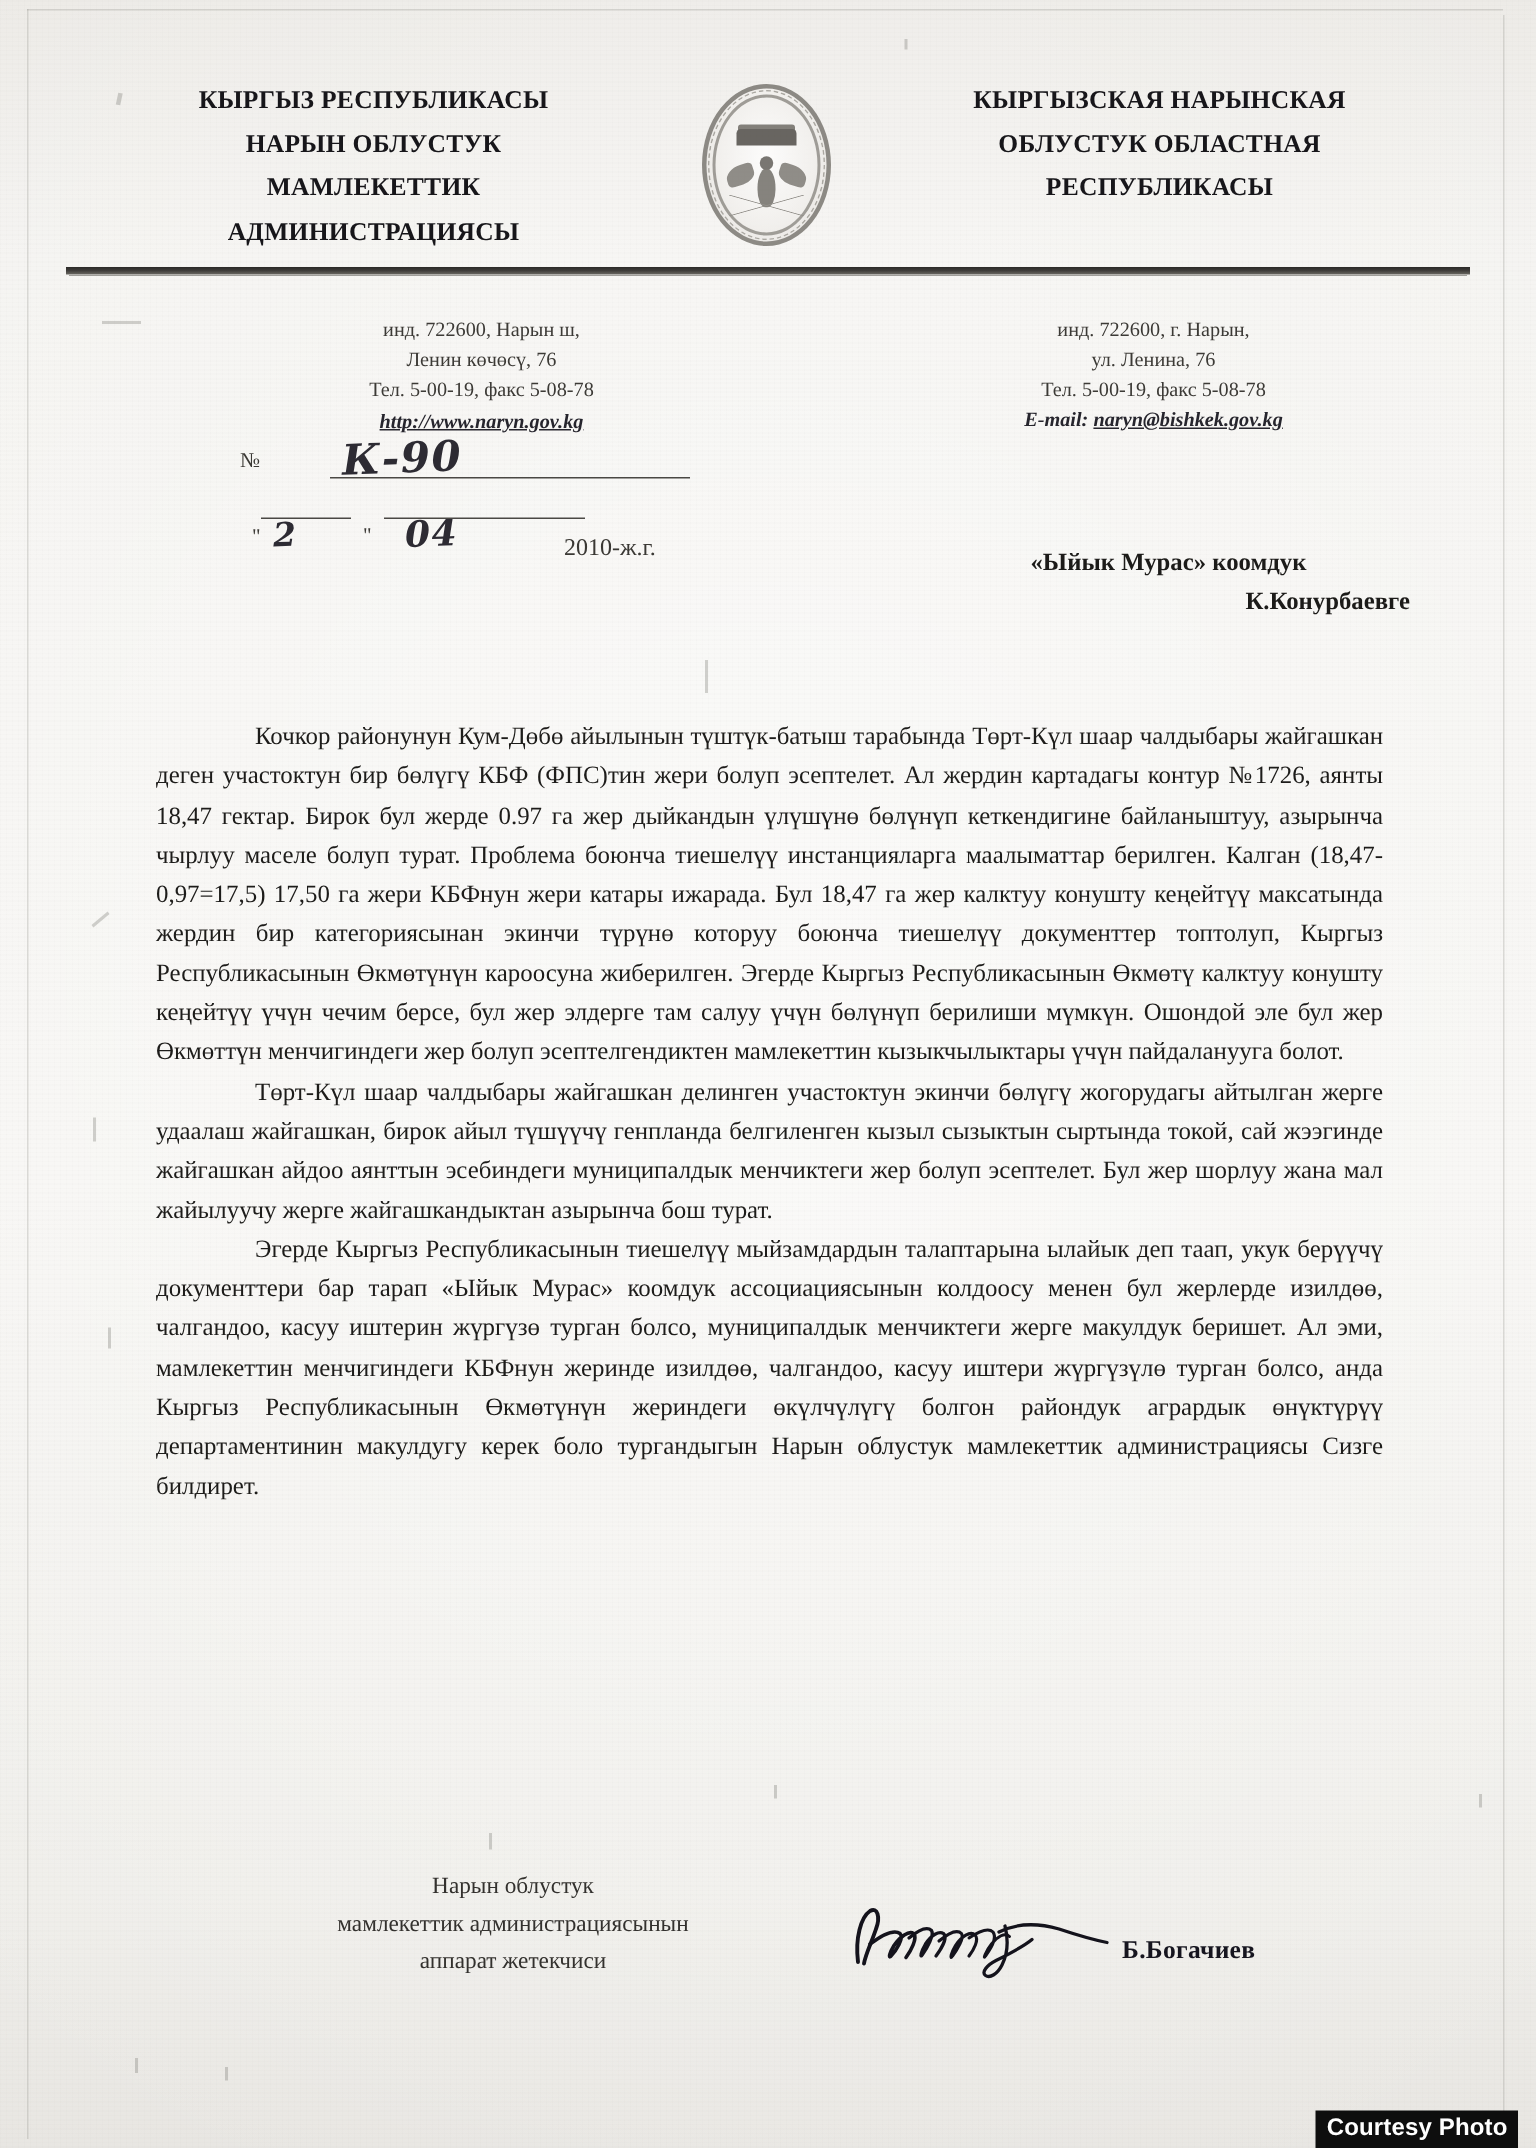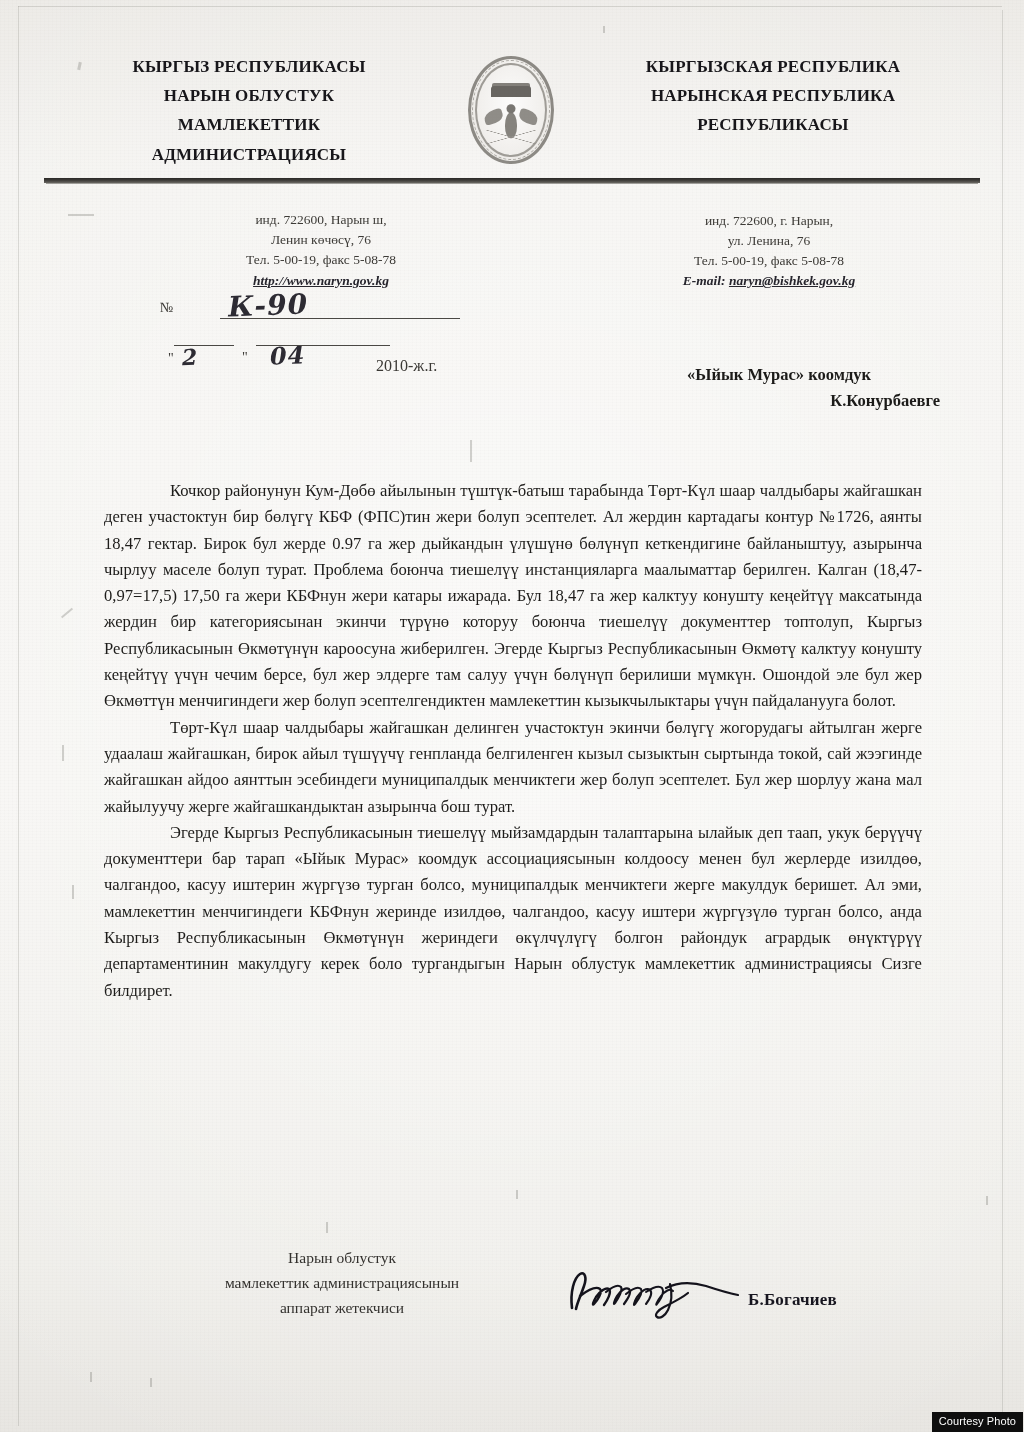--- a/index.html
+++ b/index.html
@@ -139,21 +139,21 @@
     top: 178px; left: 44px; right: 44px;
     height: 5px;
     background: linear-gradient(180deg,#2a2927 0%, #3d3b38 45%, #6a6862 100%);
     box-shadow: 0 3px 0 -2px rgba(90,88,82,.55);
   }
 
   
   #contacts {
     position: absolute;
     top: 210px; left: 60px; right: 60px;
-    display: flex; justify-content: space-between; align-items: flex-end;
+    display: flex; justify-content: space-between;
   }
   .contact {
     width: 330px;
     text-align: center;
     font-size: 13.5px;
     line-height: 1.48;
     color: #3c3a36;
   }
   #contact-left  { margin-left: 96px; }
   #contact-right { margin-right: 30px; }
@@ -263,26 +263,26 @@
     left: 182px; top: 28px;
     font-size: 17px;
     font-weight: bold;
     color: #16151f;
     letter-spacing: .2px;
   }
 
   
   #watermark {
     position: absolute;
-    right: 1px; bottom: 0;
+    right: 12px; bottom: 0;
     background: #0e0e0e;
     color: #ffffff;
     font-family: "Liberation Sans", sans-serif;
-    font-size: 11px;
-    font-weight: normal;
+    font-size: 16px;
+    font-weight: bold;
     letter-spacing: .1px;
     padding: 4px 7px 5px 7px;
     line-height: 1;
   }
 
   
   .speck { position:absolute; background: rgba(110,108,102,0.30); pointer-events:none; }
 </style>
 </head>
 <body>
@@ -328,22 +328,22 @@
             <div class="wingR"></div>
             <div class="body"></div>
             <div class="head"></div>
           </div>
           <div class="sun"></div>
           <div class="mountains"></div>
         </div>
       </div>
 
       <div class="org-block" id="org-right">
-        <div>КЫРГЫЗСКАЯ РЕСПУБЛИКА</div>
-        <div>НАРЫНСКАЯ  РЕСПУБЛИКА</div>
+        <div>КЫРГЫЗСКАЯ НАРЫНСКАЯ</div>
+        <div>ОБЛУСТУК  ОБЛАСТНАЯ</div>
         <div>РЕСПУБЛИКАСЫ</div>
       </div>
     </div>
 
     <div id="rule-bar"></div>
 
     <div id="contacts">
       <div class="contact" id="contact-left">
         <div>инд. 722600, Нарын ш,</div>
         <div>Ленин көчөсү, 76</div>

